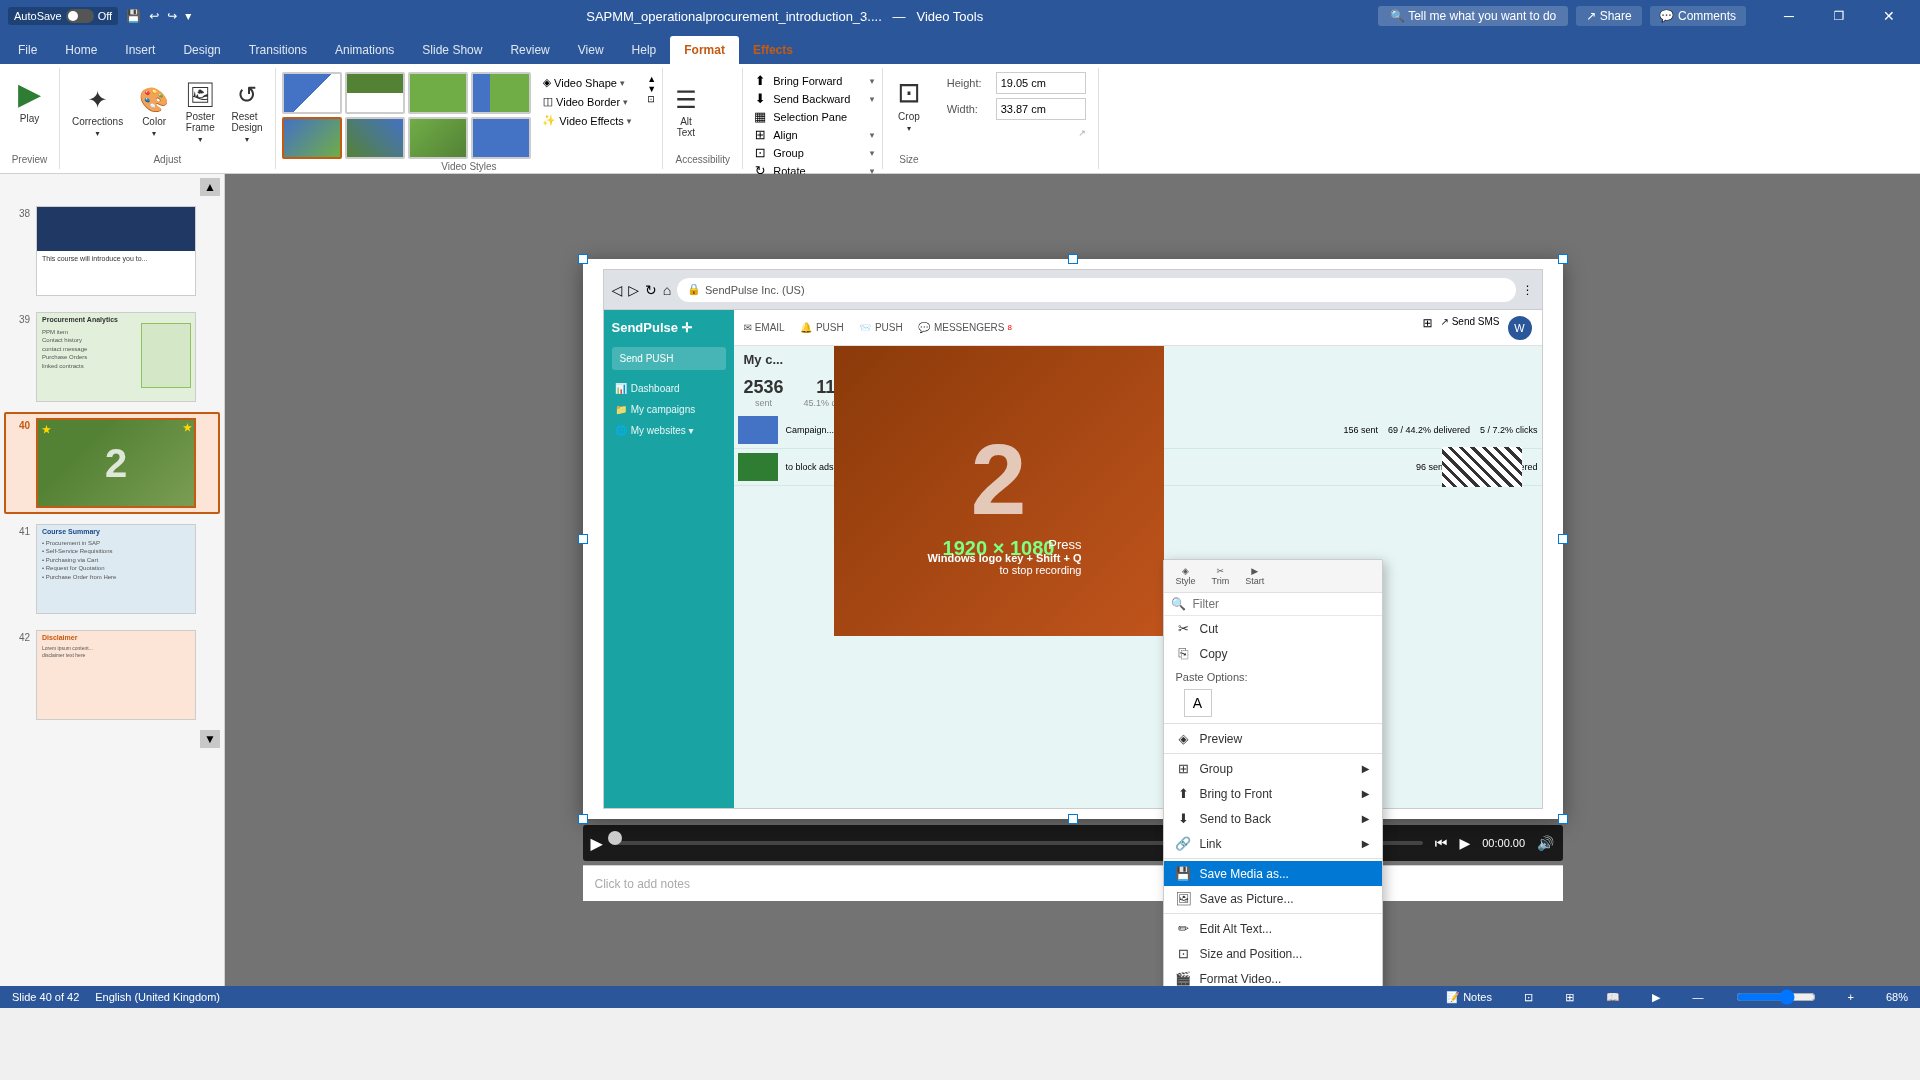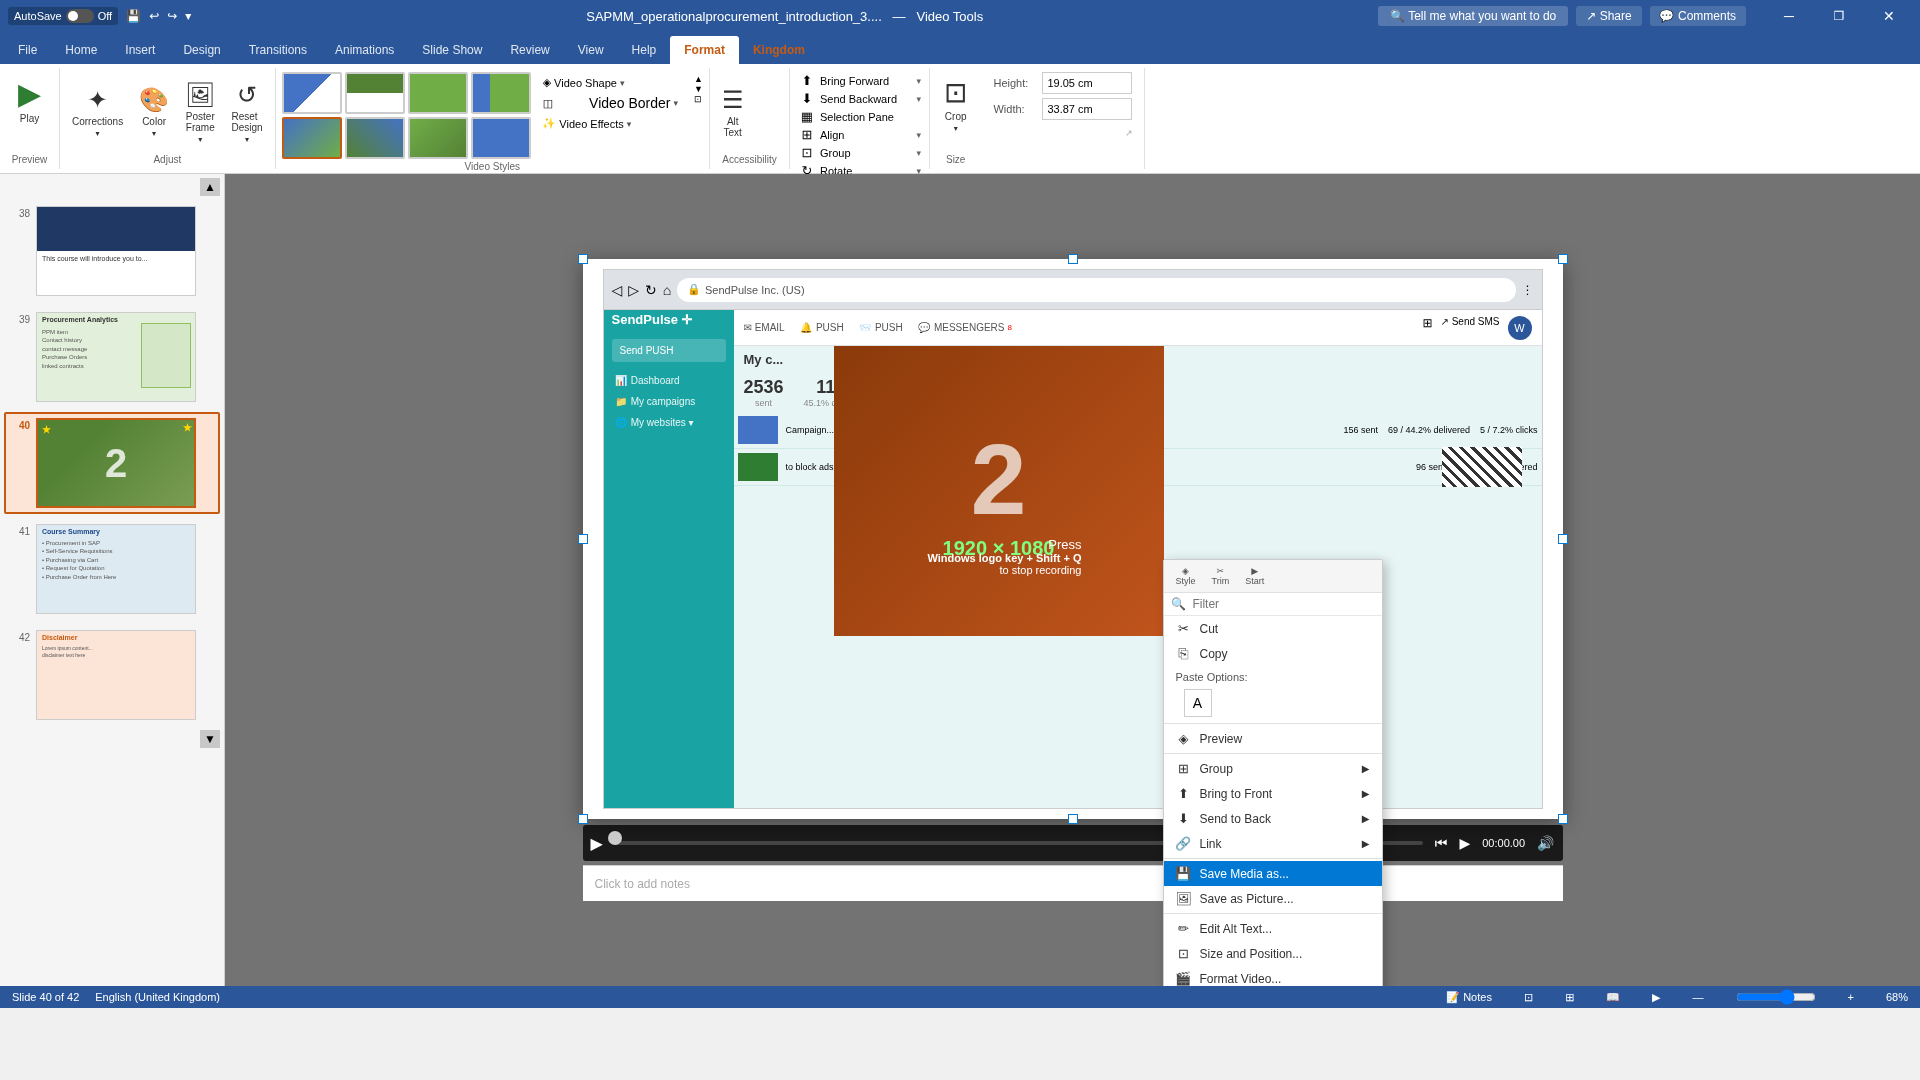--- a/index.html
+++ b/index.html
@@ -221,21 +221,21 @@
       font-size: 11px;
       color: #555;
     }
     .browser-content {
       display: flex;
       height: calc(100% - 40px);
     }
     .browser-sidebar {
       width: 130px;
       background: #1aa3a3;
-      padding: 2px 8px;
+      padding: 10px 8px;
       color: white;
     }
     .sendpulse-logo { font-size: 13px; font-weight: bold; margin-bottom: 12px; }
     .send-push-btn {
       background: rgba(255,255,255,0.2);
       border-radius: 3px;
       padding: 6px 8px;
       font-size: 10px;
       margin-bottom: 8px;
       cursor: pointer;
@@ -573,21 +573,21 @@
   <div class="ribbon-tab">Home</div>
   <div class="ribbon-tab">Insert</div>
   <div class="ribbon-tab">Design</div>
   <div class="ribbon-tab">Transitions</div>
   <div class="ribbon-tab">Animations</div>
   <div class="ribbon-tab">Slide Show</div>
   <div class="ribbon-tab">Review</div>
   <div class="ribbon-tab">View</div>
   <div class="ribbon-tab">Help</div>
   <div class="ribbon-tab active">Format</div>
-  <div class="ribbon-tab playback-tab" style="color:#c55a11;">Kingdom</div>
+  <div class="ribbon-tab playback-tab" style="color:#c55a11;">Effects</div>
 </div>
 
 <div class="ribbon">
 
   <div class="ribbon-group" style="min-width:60px;">
     <div class="ribbon-btn">
       <div class="icon" style="font-size:30px; color:#2e7d32;">▶</div>
       <div style="font-size:10px;">Play</div>
     </div>
     <div class="ribbon-group-label">Preview</div>
@@ -632,21 +632,21 @@
         <div class="style-cell s8"></div>
       </div>
       <div style="display:flex; flex-direction:column; gap:2px; margin-top:2px;">
         <div class="vf-btn">
           <span>◈</span>
           <span style="font-size:11px;">Video Shape</span>
           <span class="dropdown-arrow">▾</span>
         </div>
         <div class="vf-btn">
           <span>◫</span>
-          <span style="font-size:14px;margin-left:33px;">Video Border</span>
+          <span style="font-size:11px;">Video Border</span>
           <span class="dropdown-arrow">▾</span>
         </div>
         <div class="vf-btn">
           <span>✨</span>
           <span style="font-size:11px;">Video Effects</span>
           <span class="dropdown-arrow">▾</span>
         </div>
       </div>
       <div style="display:flex; flex-direction:column; margin-left:4px; margin-top:2px;">
         <div style="font-size:9px; cursor:pointer;">▲</div>

